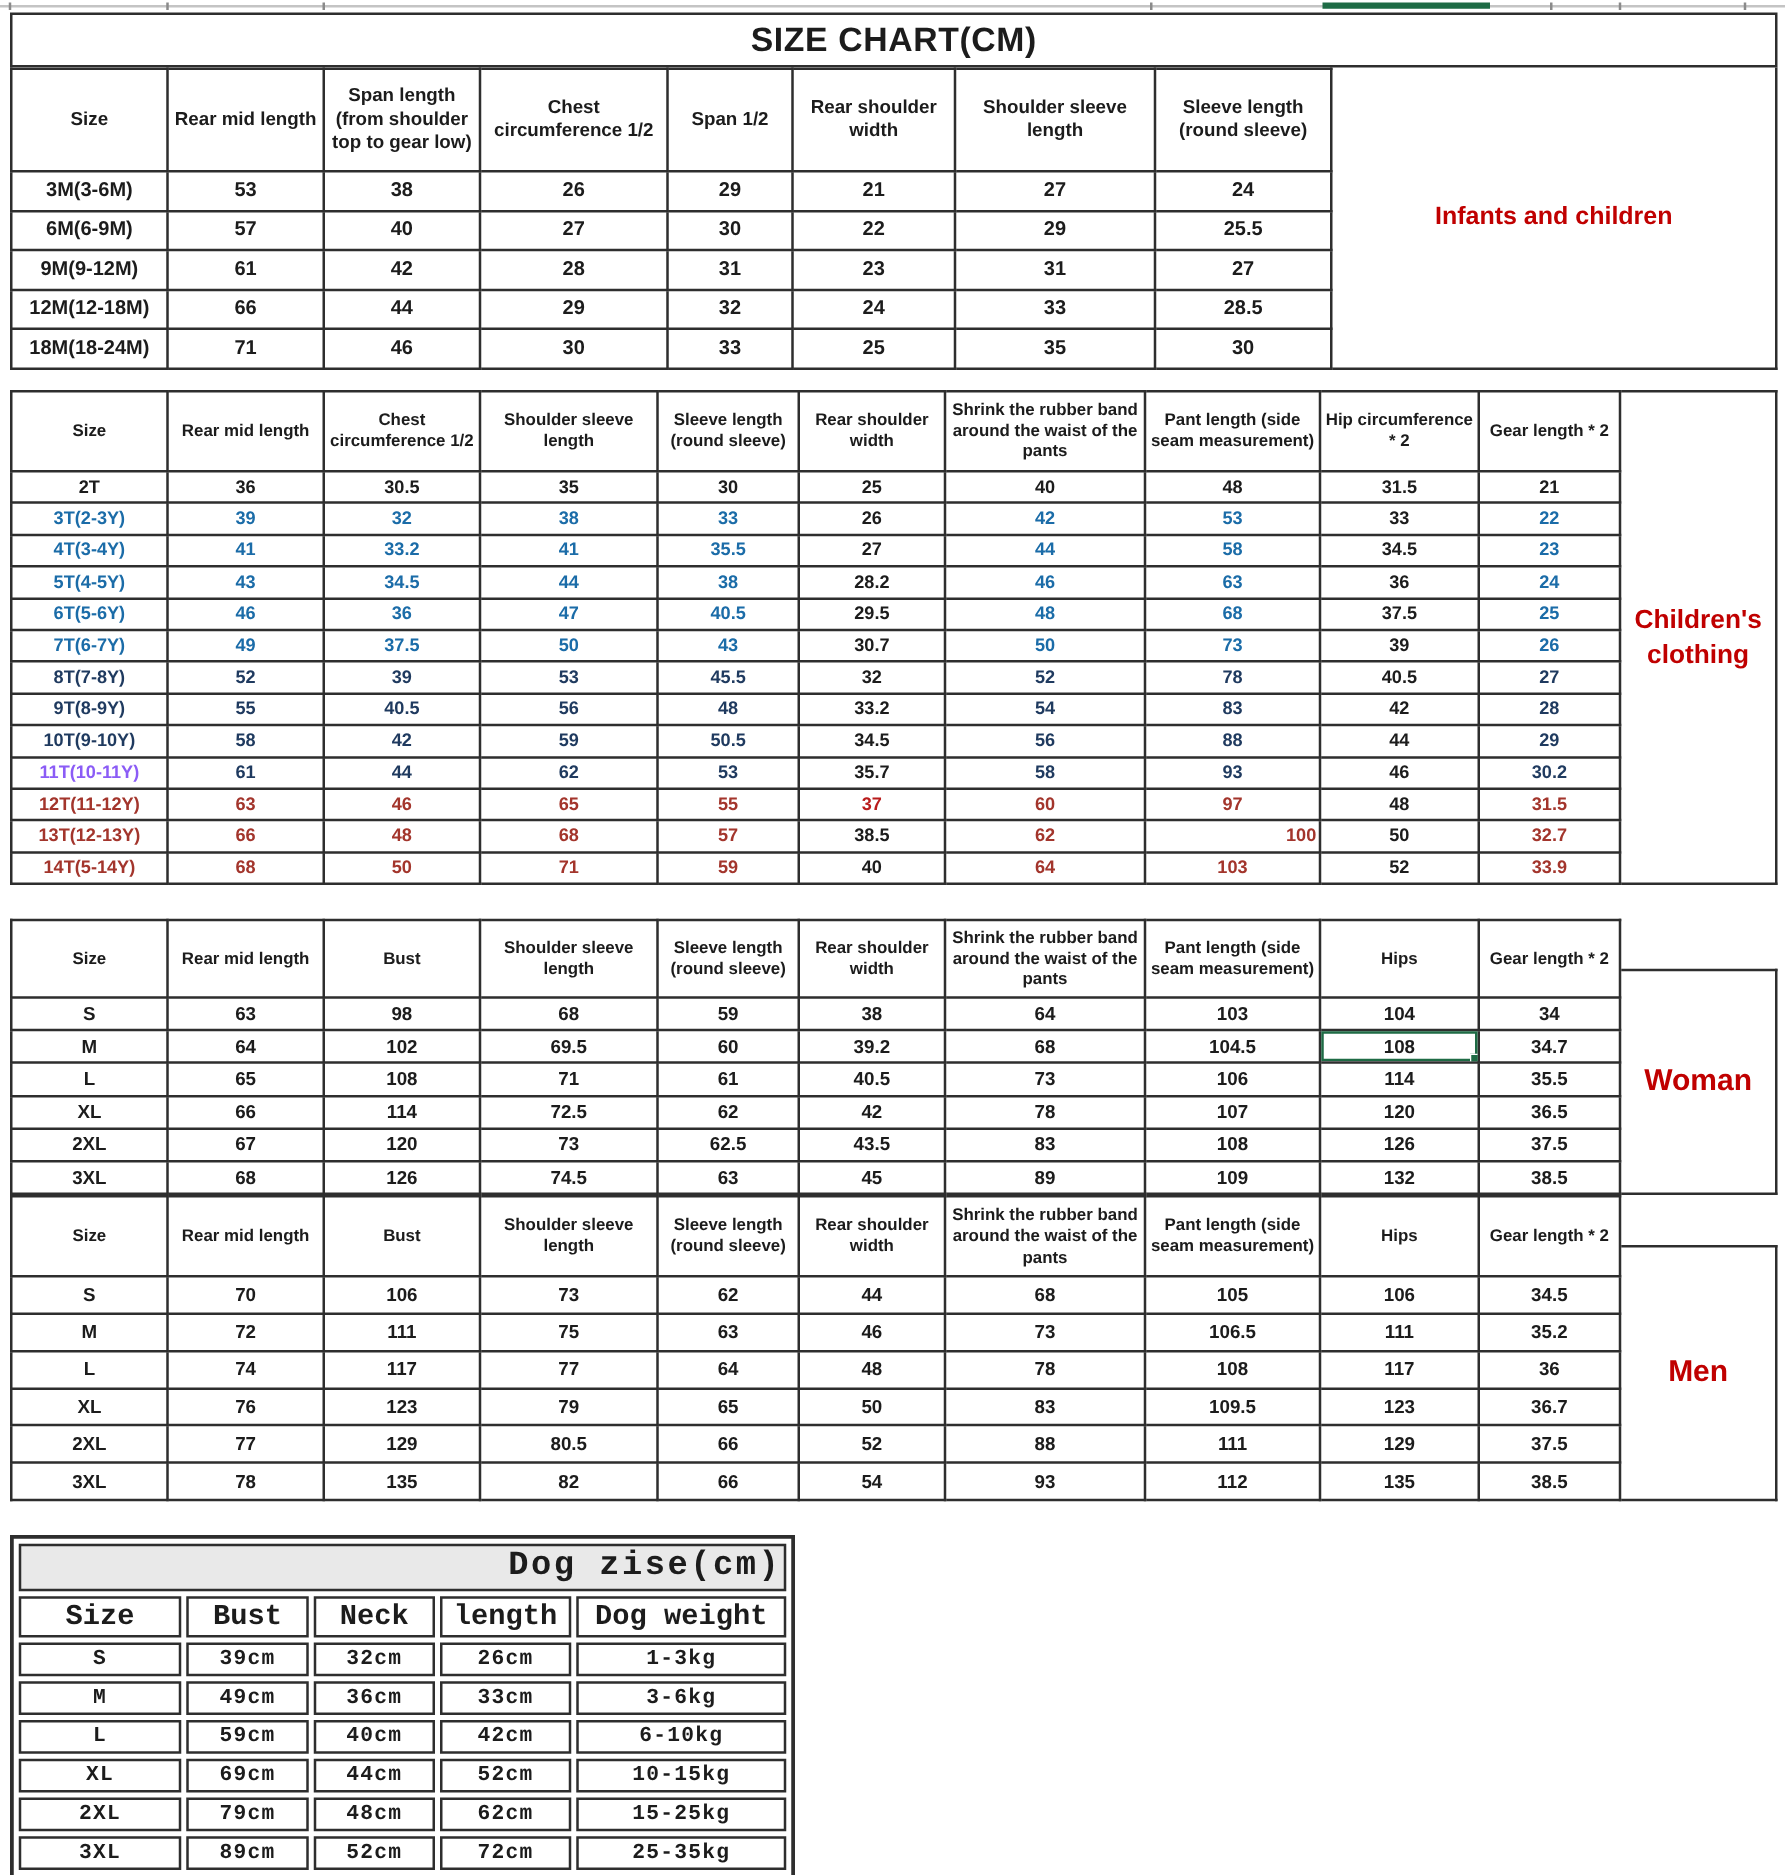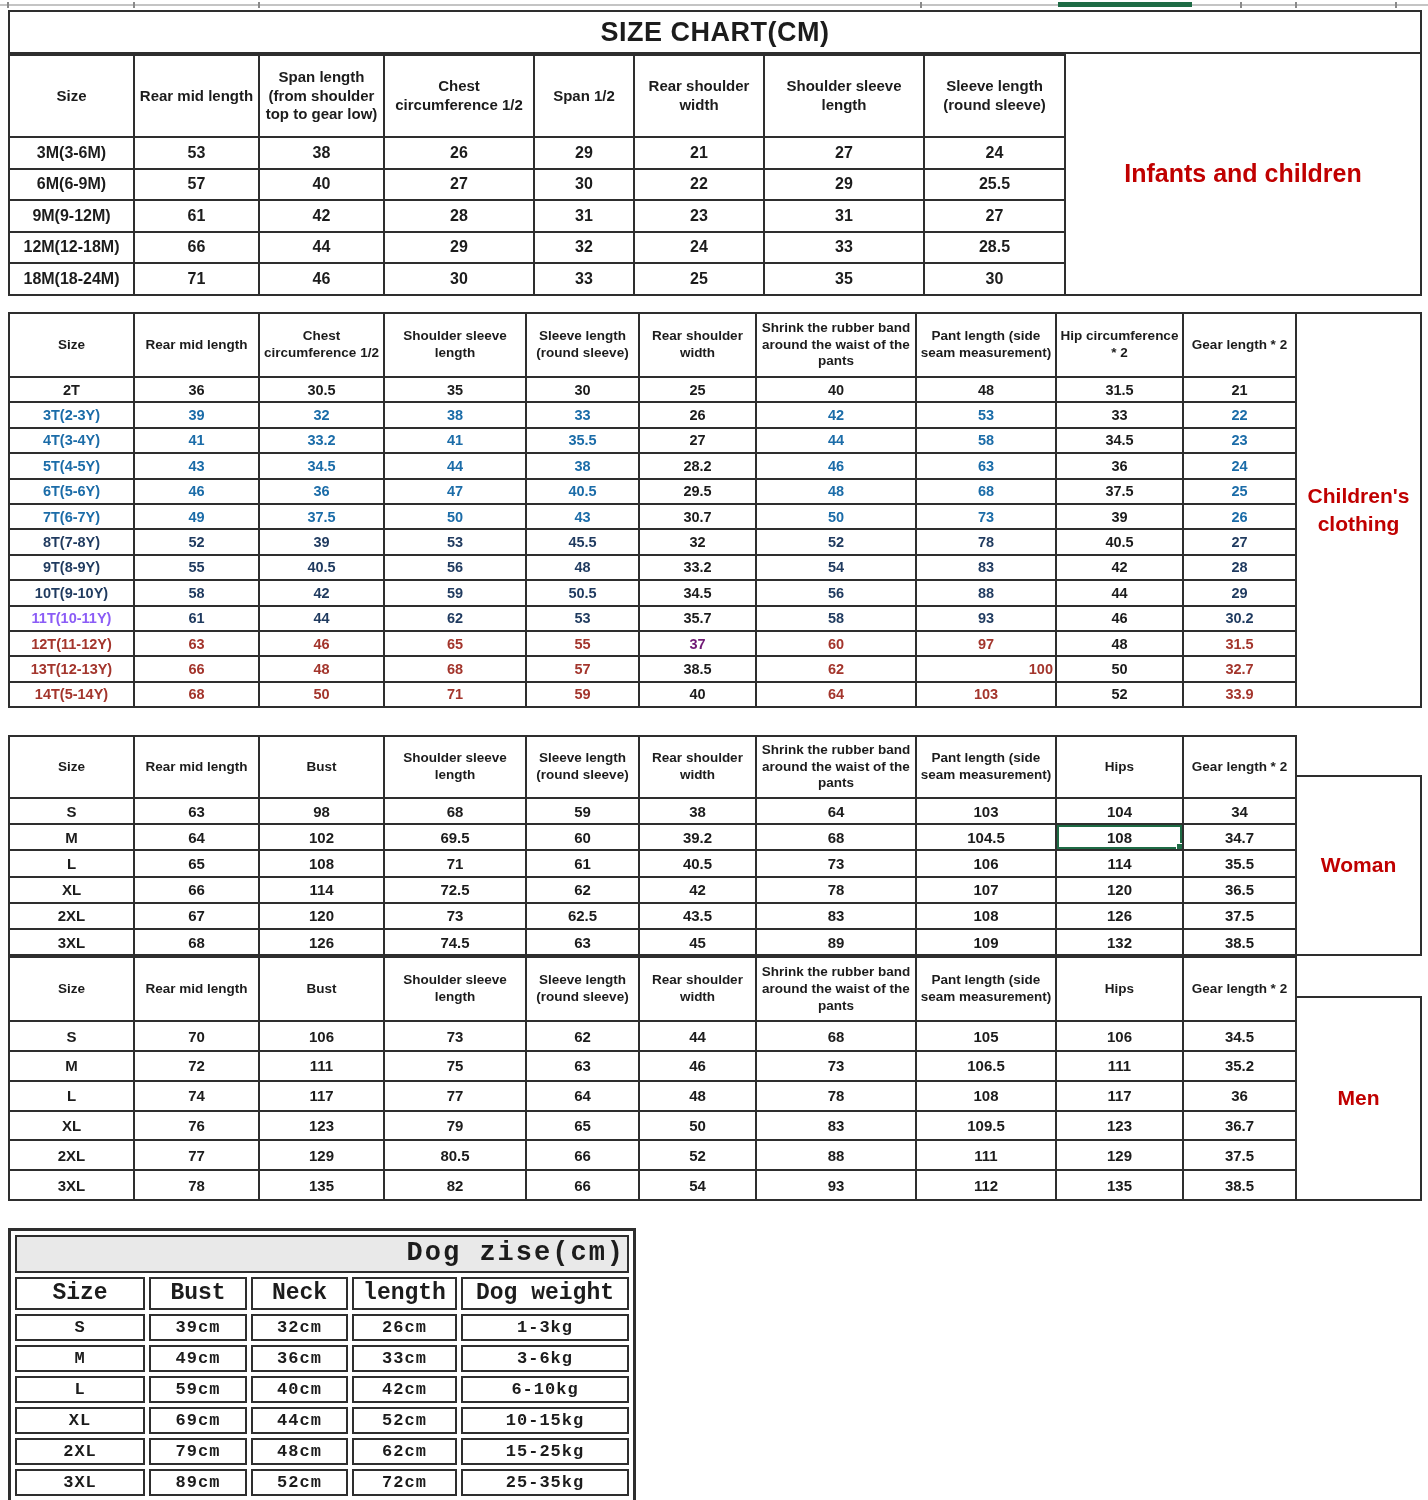--- a/index.html
+++ b/index.html
@@ -44,40 +44,40 @@
     text-align:center; line-height:1.35;
   }
   .side-label.no-top { border-top:none; }
 
   
   #tblA { width:1056px; }
   #tblA thead tr { height:82px; }
   #tblA tbody tr { height:31.5px; }
   #tblA th { font-size:15px; }
   #tblA td { font-size:16px; }
-  #labA { font-size:25px; }
+  #labA { font-size:20px; }
 
   
   #tblB { width:1287px; }
   #tblB thead tr { height:64px; }
   #tblB tbody tr { height:25.4px; }
   #tblB th { font-size:13.5px; }
   #tblB td { font-size:14.5px; }
   #labB { font-size:21px; }
 
   
   #tblC { width:1287px; }
   #tblC thead tr { height:62px; }
   #tblC tbody tr { height:26.2px; }
   #tblD { width:1287px; }
   #tblD thead tr { height:64px; }
   #tblD tbody tr { height:29.8px; }
   #tblC th, #tblD th { font-size:13.5px; }
   #tblC td, #tblD td { font-size:15px; }
-  #labC, #labD { font-size:21px;margin-top:40px; }
+  #labC, #labD { font-size:24px;margin-top:40px; }
 
   
   td.sel { box-shadow: inset 0 0 0 2px #1e6b45; position:relative; }
   td.sel::after {
     content:""; position:absolute; right:-3px; bottom:-3px;
     width:7px; height:7px; background:#1e6b45; border:1px solid #fff;
   }
 
   
   .dogtable {
@@ -343,21 +343,21 @@
             <td style="color: rgb(31, 58, 95);">93</td>
             <td style="color: rgb(28, 28, 28);">46</td>
             <td style="color: rgb(31, 58, 95);">30.2</td>
           </tr>
           <tr>
             <td style="color: rgb(163, 53, 44);">12T(11-12Y)</td>
             <td style="color: rgb(163, 53, 44);">63</td>
             <td style="color: rgb(163, 53, 44);">46</td>
             <td style="color: rgb(163, 53, 44);">65</td>
             <td style="color: rgb(163, 53, 44);">55</td>
-            <td style="color: #701a75;">37</td>
+            <td style="color: #b91c1c;">37</td>
             <td style="color: rgb(163, 53, 44);">60</td>
             <td style="color: rgb(163, 53, 44);">97</td>
             <td style="color: rgb(28, 28, 28);">48</td>
             <td style="color: rgb(163, 53, 44);">31.5</td>
           </tr>
           <tr>
             <td style="color: rgb(163, 53, 44);">13T(12-13Y)</td>
             <td style="color: rgb(163, 53, 44);">66</td>
             <td style="color: rgb(163, 53, 44);">48</td>
             <td style="color: rgb(163, 53, 44);">68</td>

